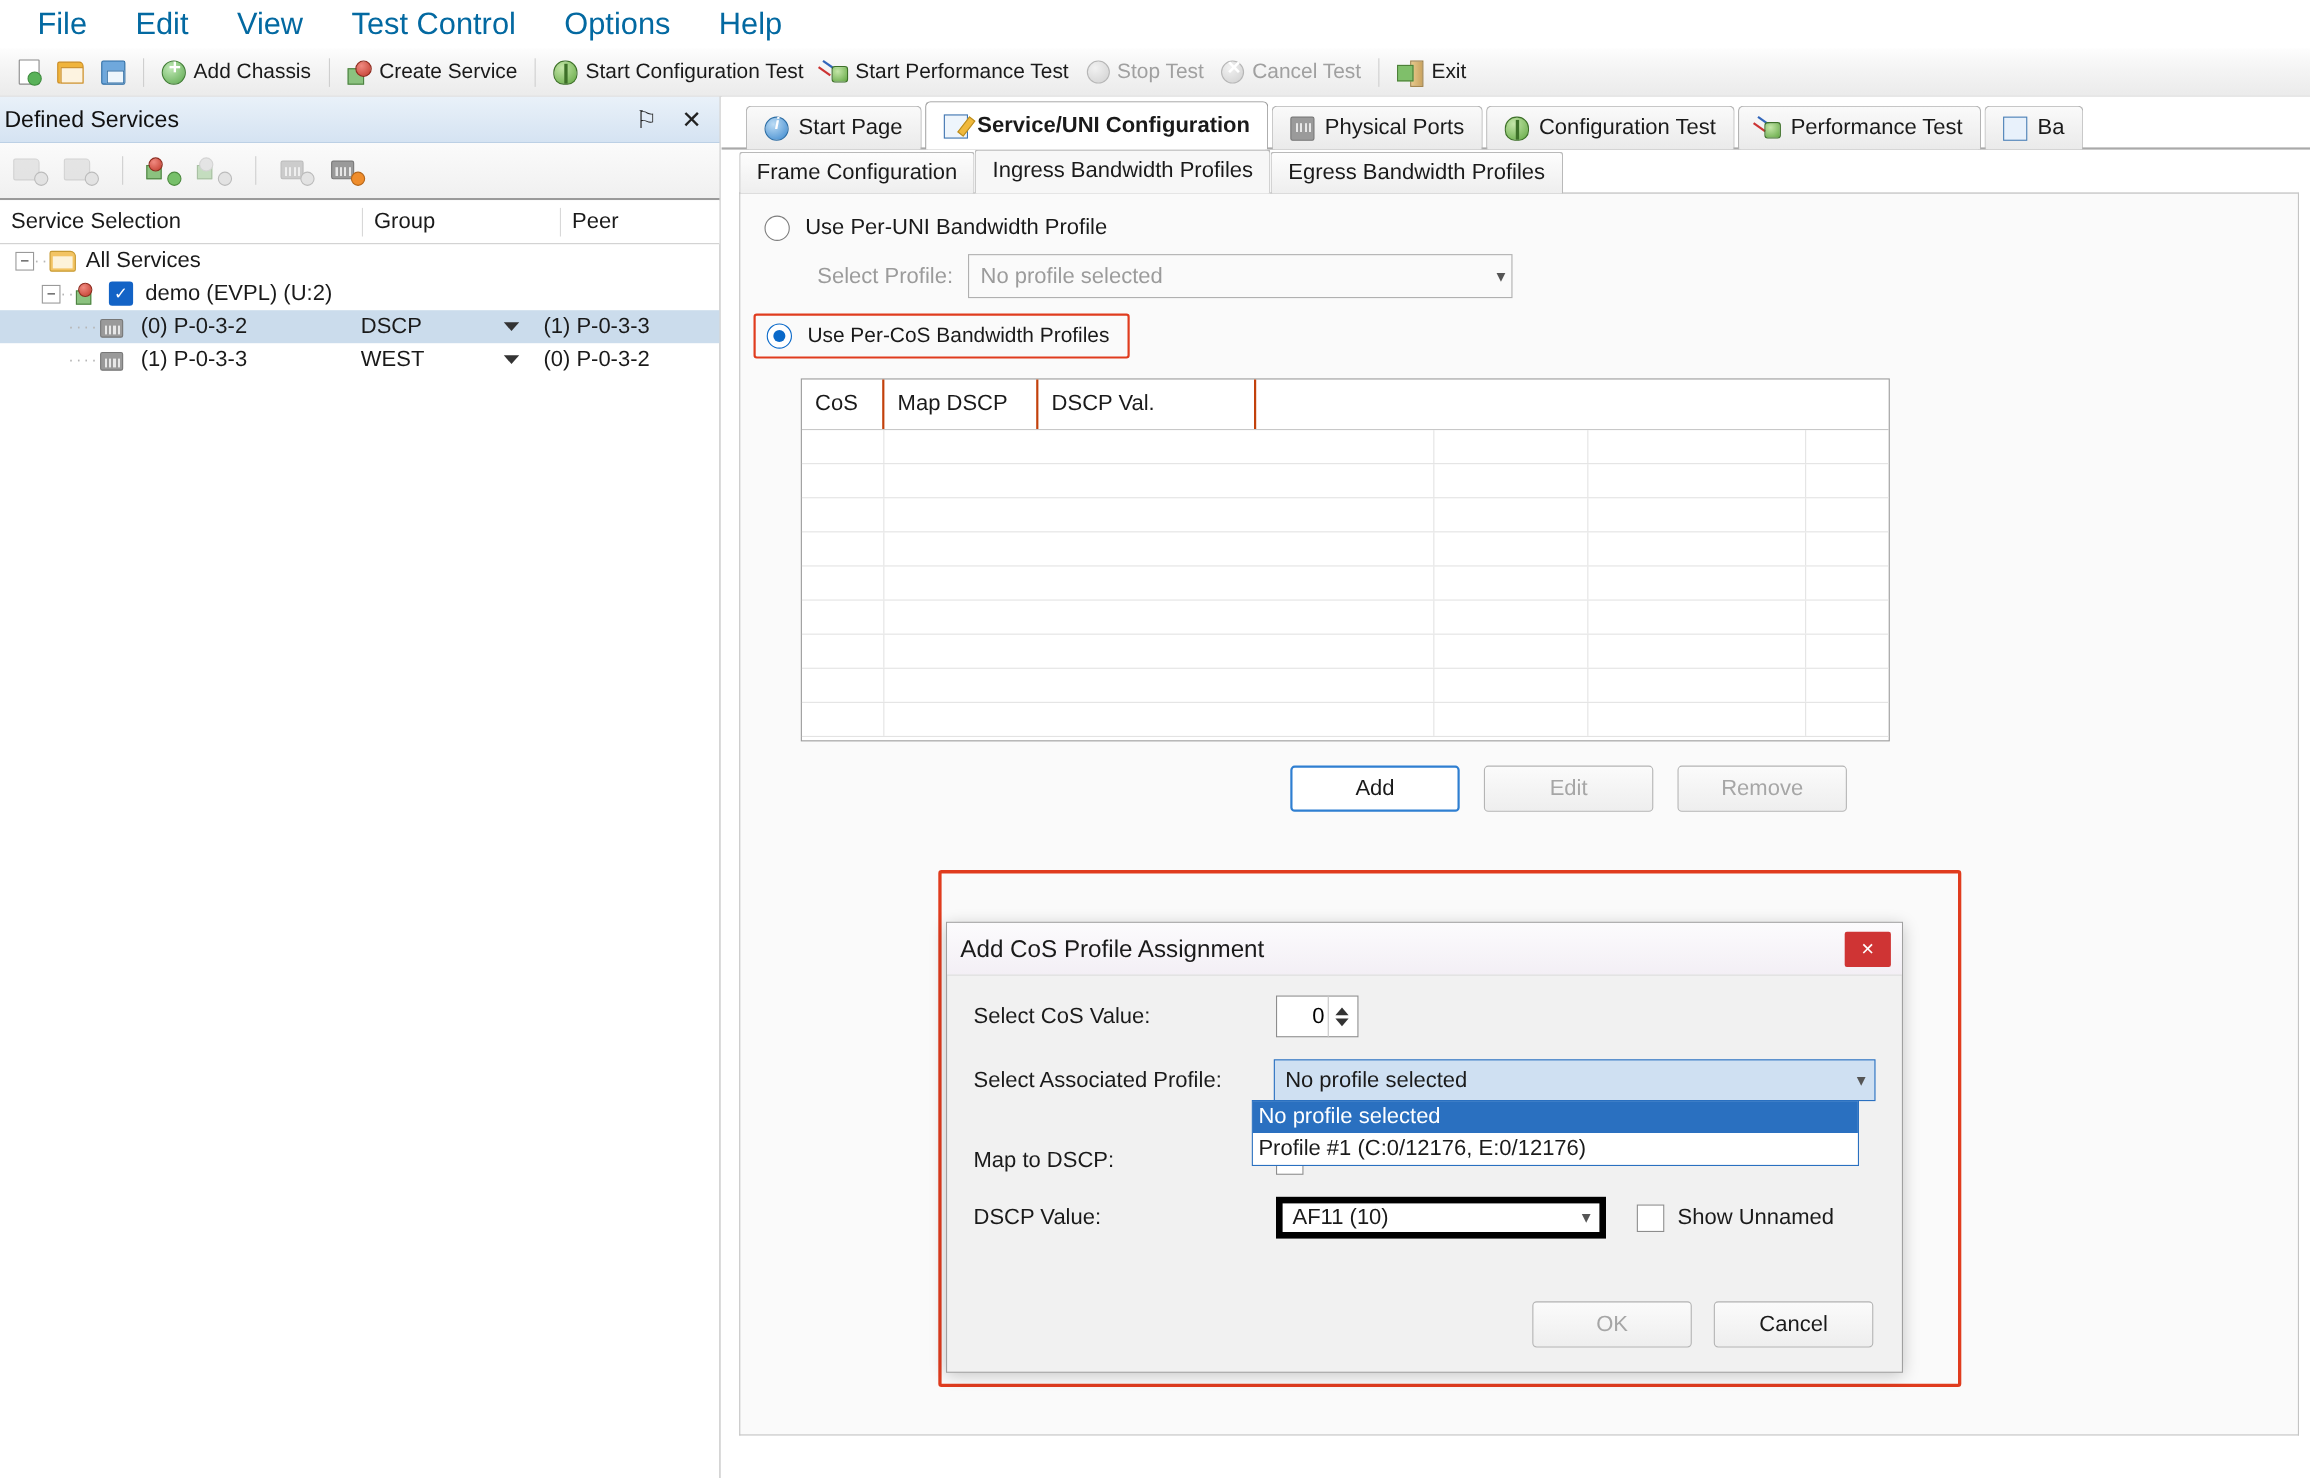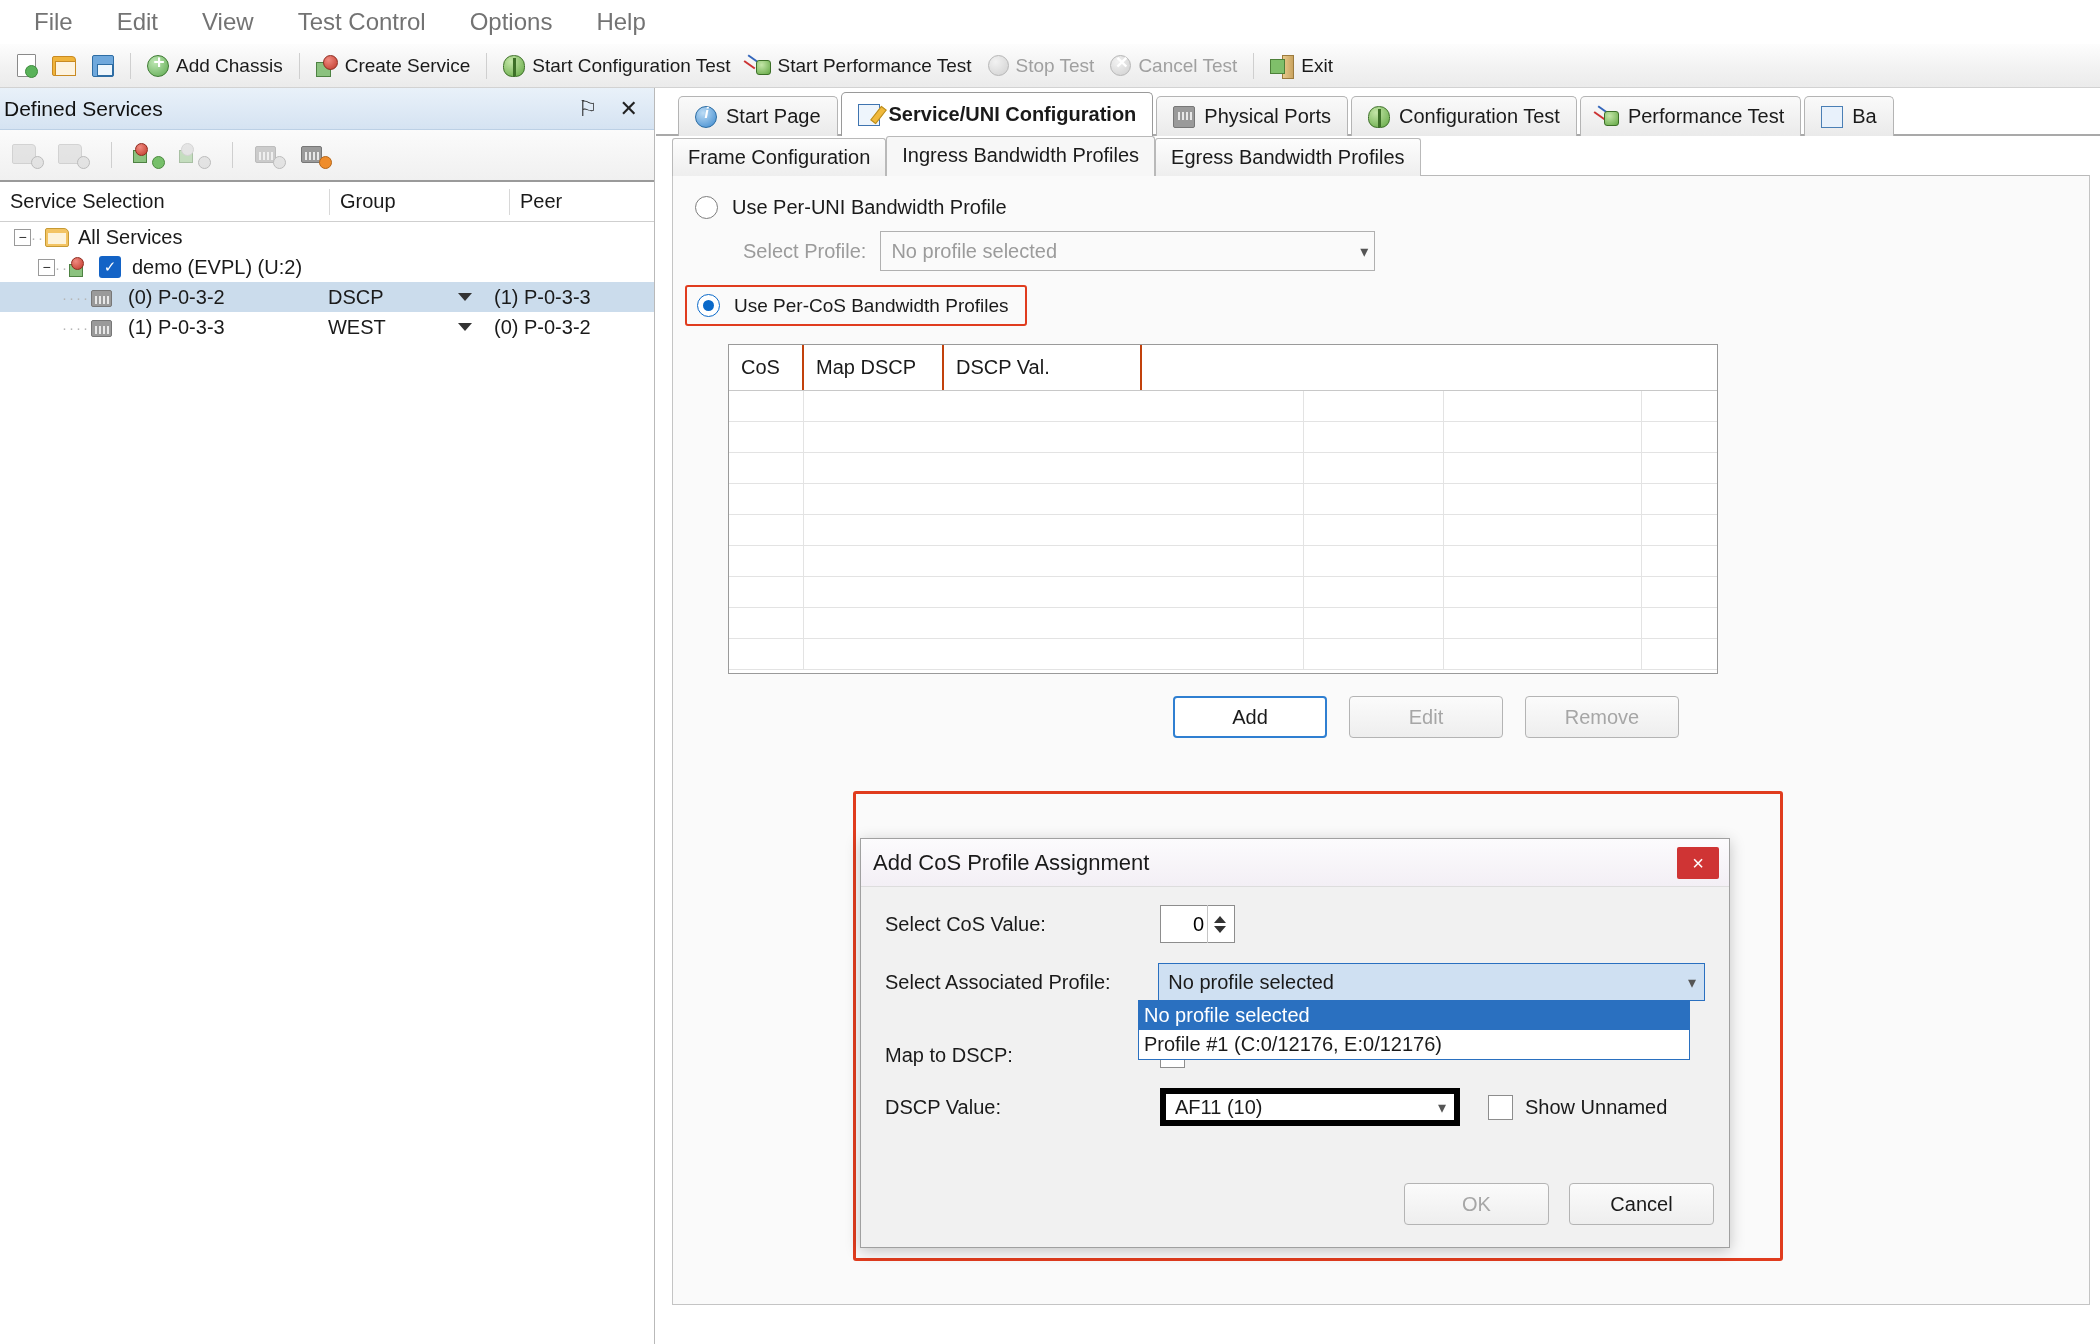--- a/index.html
+++ b/index.html
@@ -14,21 +14,21 @@
     position: relative;
   }
   
   .menubar {
     height: 44px; background: #ffffff;
     display: flex; align-items: center;
     padding-left: 14px; gap: 4px;
     border-bottom: 1px solid #ffffff;
   }
   .menubar .mi {
-    padding: 5px 20px; font-size: 24px; color: #737373; cursor: default;
+    padding: 5px 20px; font-size: 28px; color: #0369a1; cursor: default;
   }
 
   
   .toolbar {
     height: 44px;
     background: linear-gradient(to bottom, #fdfdfd 0%, #f3f3f3 50%, #ebebeb 100%);
     border-bottom: 1px solid #d2d2d2;
     display: flex; align-items: center; padding-left: 10px; gap: 2px;
   }
   .tb-item { display:flex; align-items:center; gap:7px; padding: 3px 7px; font-size:19px; white-space:nowrap; }
@@ -200,21 +200,21 @@
   .ar-dn{width:0;height:0;border-left:6px solid transparent;border-right:6px solid transparent;border-top:7px solid #333;}
 
   .dcombo{width:550px;height:38px;border:1px solid #2a70c0;background:#cfe0f2;display:flex;align-items:center;justify-content:space-between;padding:0 8px 0 9px;font-size:20px;}
   .droplist{position:absolute;left:1138px;top:1000px;width:552px;border:1px solid #2a70c0;background:#fff;z-index:33;}
   .dl-item{height:29px;display:flex;align-items:center;padding-left:5px;font-size:20px;}
   .dl-item.sel{background:#2a70c0;color:#fff;}
 
   .ckbox{width:25px;height:25px;border:1px solid #8d8d8d;background:#fff;flex:none;}
   .dcombo2{width:300px;height:38px;border:6px solid #000000;background:#fff;display:flex;align-items:center;justify-content:space-between;padding:0 8px 0 9px;font-size:20px;}
 
-  .dlg-btns{display:flex;gap:20px;position:absolute;right:15px;bottom:22px;}
+  .dlg-btns{display:flex;gap:20px;position:absolute;right:26px;bottom:22px;}
   .dbtn{width:145px;height:42px;border:1px solid #b4b4b4;border-radius:4px;background:linear-gradient(to bottom,#fbfbfb,#eeeeee);display:flex;align-items:center;justify-content:center;font-size:20px;}
   .dbtn.disabled{color:#a6a6a6;}
 </style>
 </head>
 <body>
 
 <div class="menubar">
   <div class="mi">File</div>
   <div class="mi">Edit</div>
   <div class="mi">View</div>

